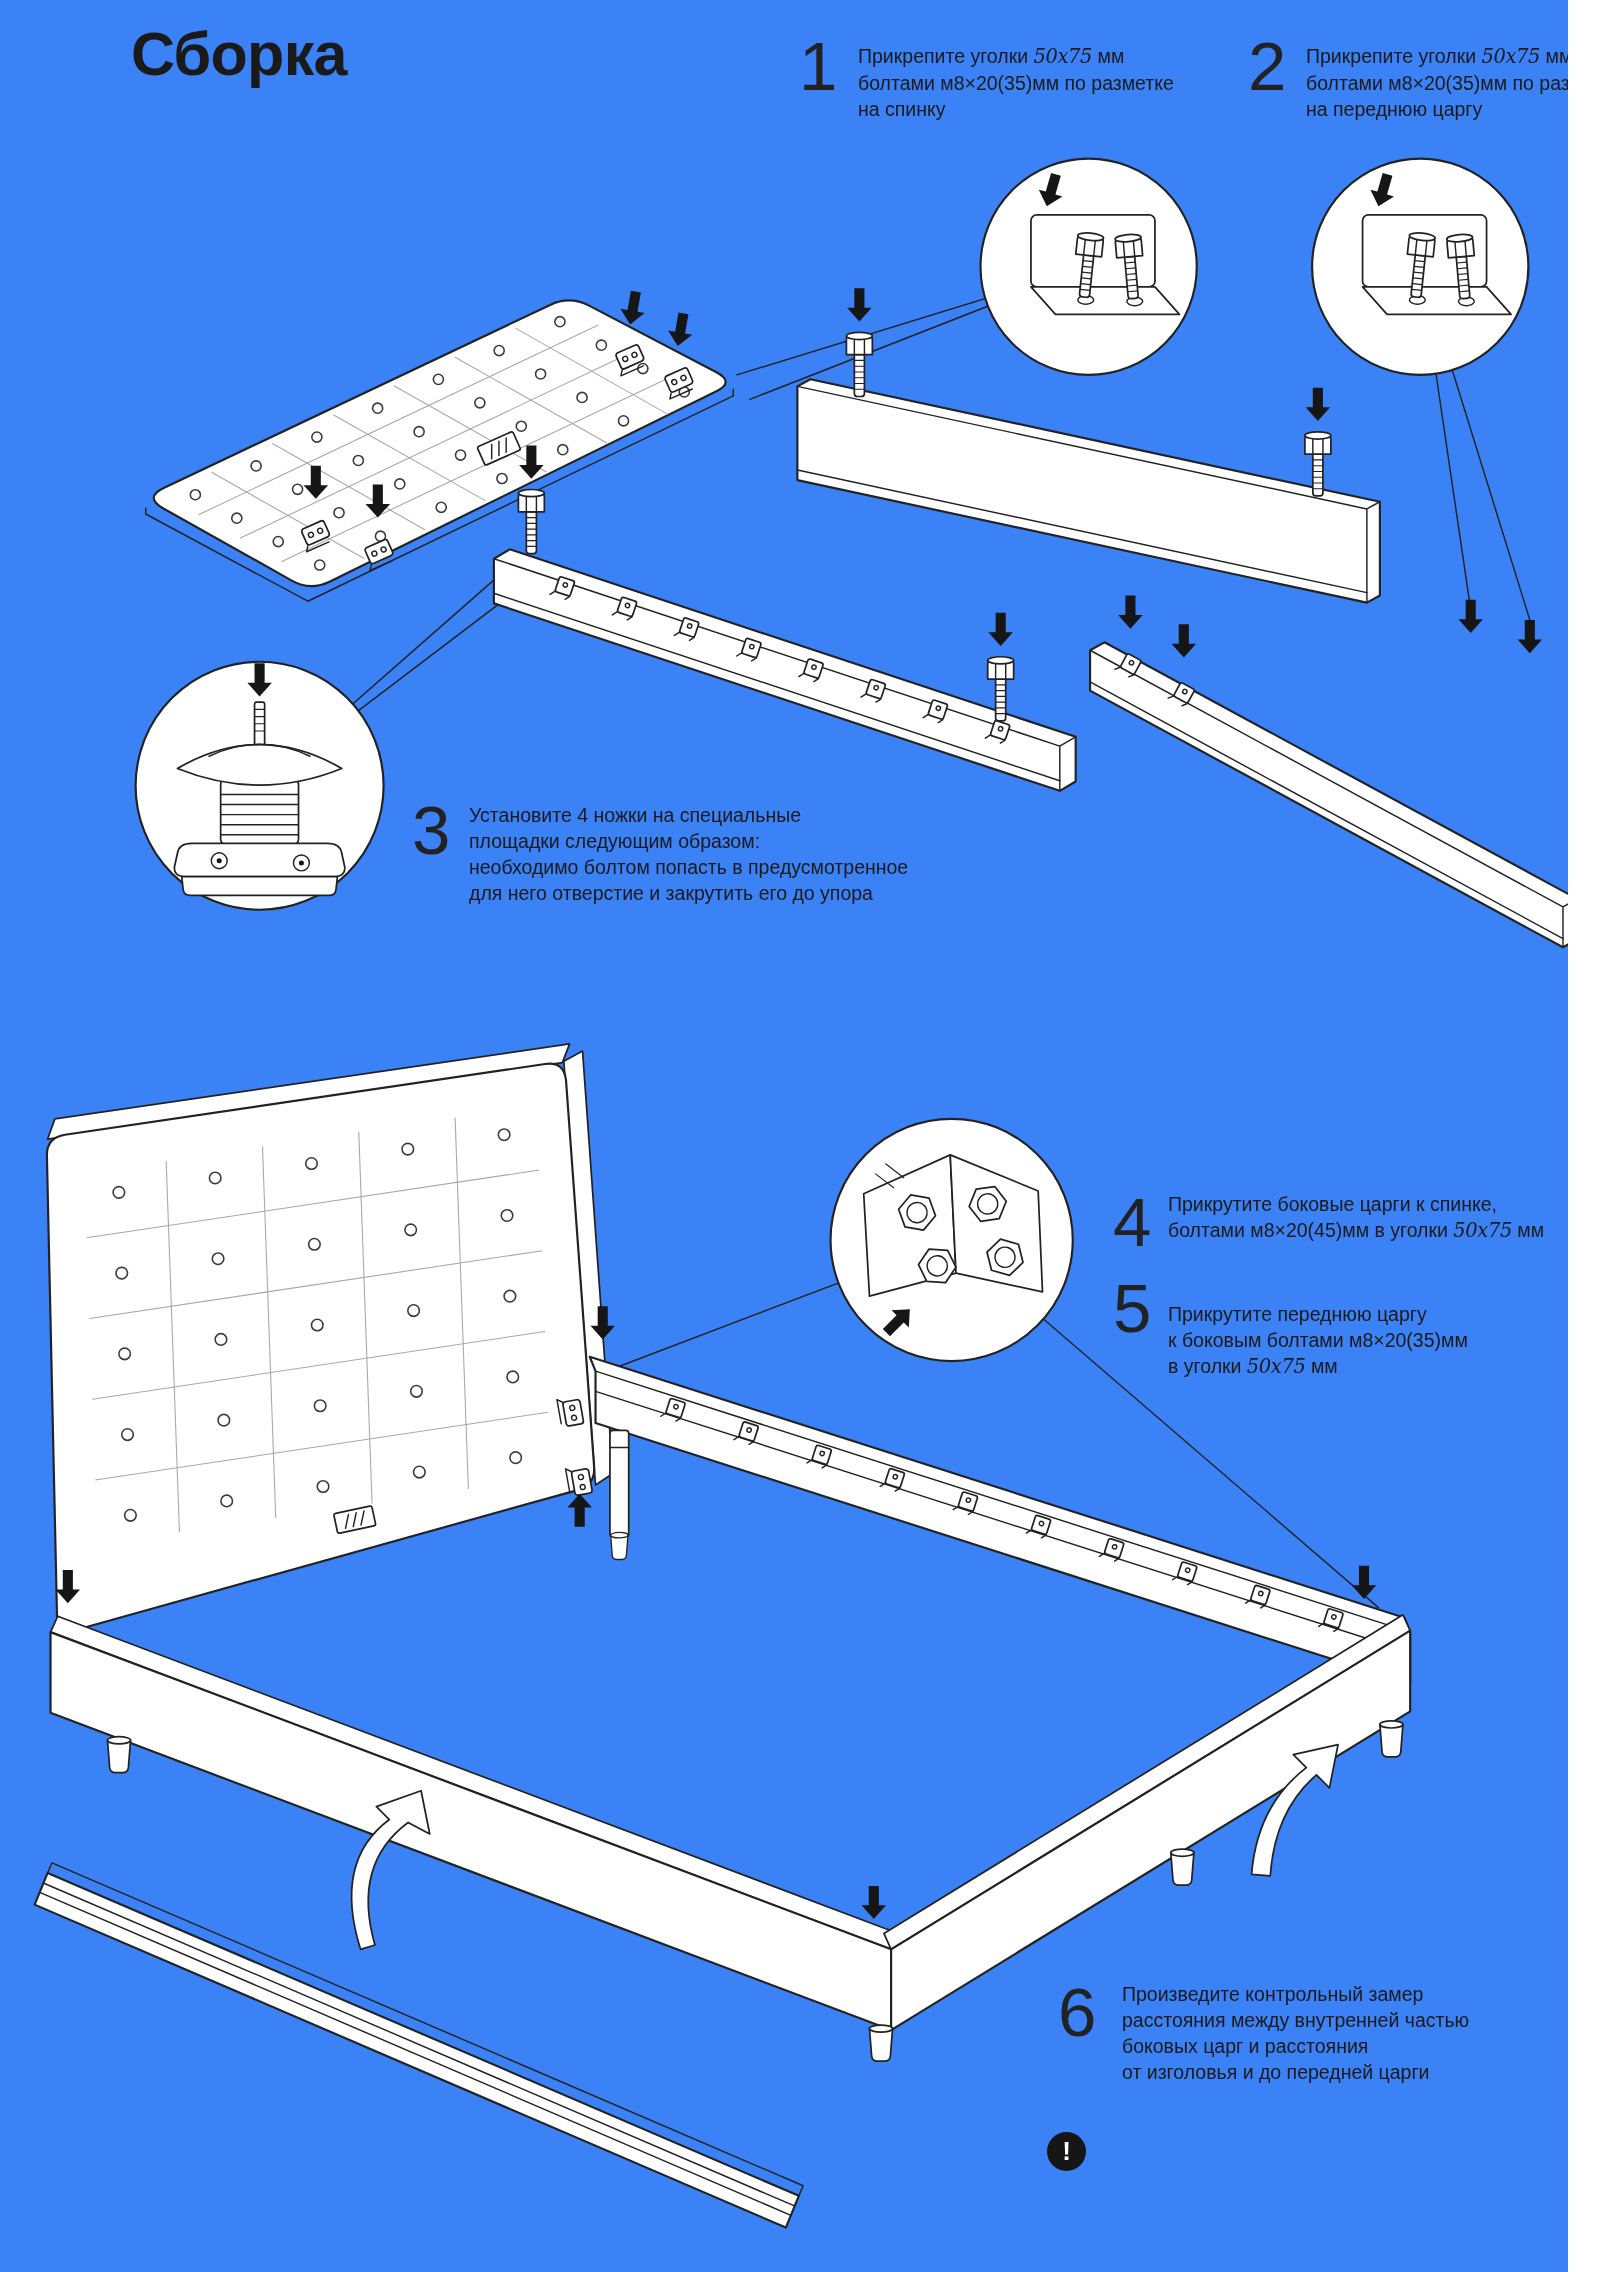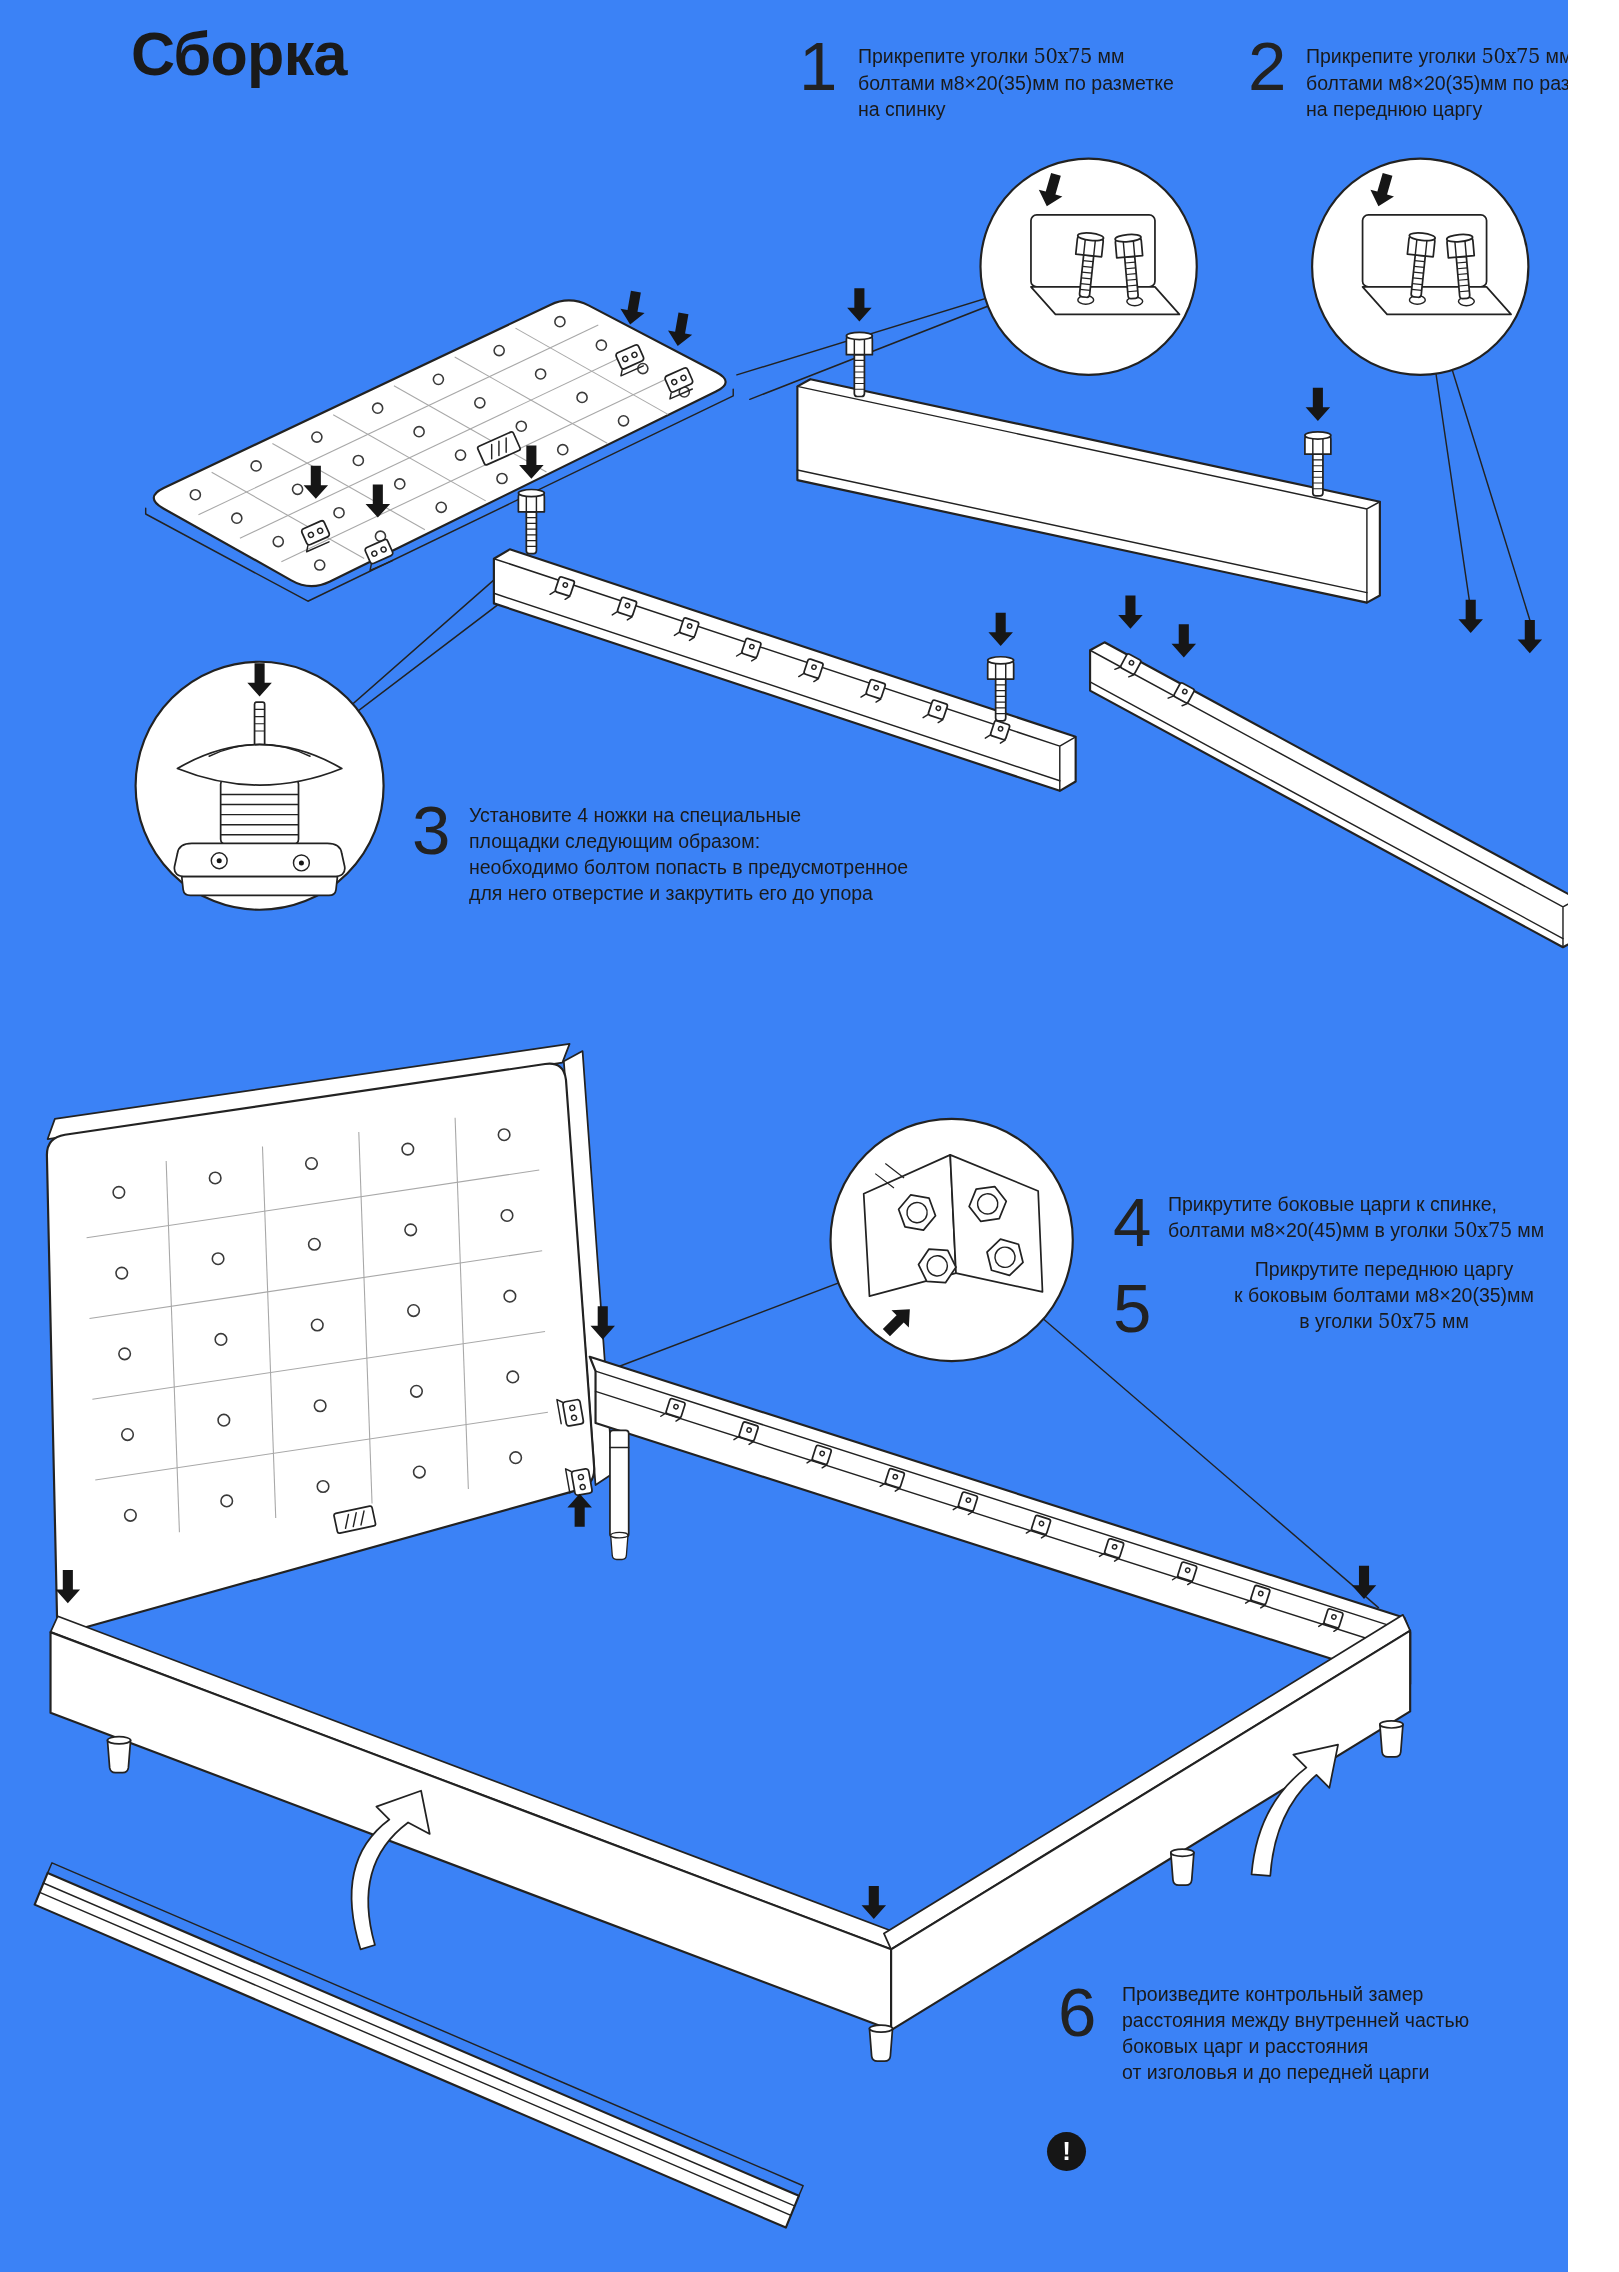--- a/index.html
+++ b/index.html
@@ -3,26 +3,26 @@
 <meta charset="utf-8">
 <style>
   html,body{margin:0;padding:0;background:#fff;}
   .page{position:relative;width:1568px;height:2273px;background:#3b82f6;overflow:hidden;
         font-family:"Liberation Sans",sans-serif;color:#1a1a1a;}
   #art{position:absolute;left:0;top:0;}
   h1.title{position:absolute;left:131px;top:19px;margin:0;font-size:61px;font-weight:700;letter-spacing:-0.7px;}
   .intro{position:absolute;left:131px;top:107px;width:461px;font-size:21.6px;line-height:1.40;white-space:pre-line;}
   .step-num{position:absolute;font-size:69px;font-weight:400;color:#222;line-height:1;}
   .step-text{position:absolute;font-size:19.5px;line-height:1.34;white-space:pre-line;}
-  .dim{font-family:"DejaVu Serif",serif;letter-spacing:-0.4px;}
+  .dim{font-family:"DejaVu Serif",serif;letter-spacing:-0.4px;font-style:italic;}
   .num-1{left:799px;top:32px;} .text-1{left:858px;top:43px;width:375px;}
   .num-2{left:1248px;top:32px;} .text-2{left:1306px;top:43px;width:332px;}
   .num-3{left:412px;top:796px;} .text-3{left:469px;top:802px;width:490px;}
   .num-4{left:1113px;top:1188px;} .text-4{left:1168px;top:1191px;width:461px;}
-  .num-5{left:1113px;top:1274px;} .text-5{left:1168px;top:1256px;width:432px;text-align:center;}
+  .num-5{left:1113px;top:1274px;} .text-5{left:1168px;top:1301px;width:432px;}
   .num-6{left:1058px;top:1978px;} .text-6{left:1122px;top:1981px;width:418px;}
   .warn-icon{position:absolute;left:1047px;top:2132px;width:39px;height:39px;border-radius:50%;
              background:#161616;color:#fff;display:flex;align-items:center;justify-content:center;
              font-size:26px;font-weight:700;}
   .warn-text{position:absolute;left:1113px;top:2133px;width:476px;font-size:20px;font-weight:700;
              line-height:1.34;white-space:pre-line;}
   .ld{fill:none;stroke:#222;stroke-width:2;stroke-linejoin:round;stroke-linecap:round;}
   .fw{fill:#fff;stroke:#222;stroke-width:3;stroke-linejoin:round;}
   .fw2{fill:#fff;stroke:#222;stroke-width:2.4;stroke-linejoin:round;}
   .thread{fill:none;stroke:#222;stroke-width:1.6;}

